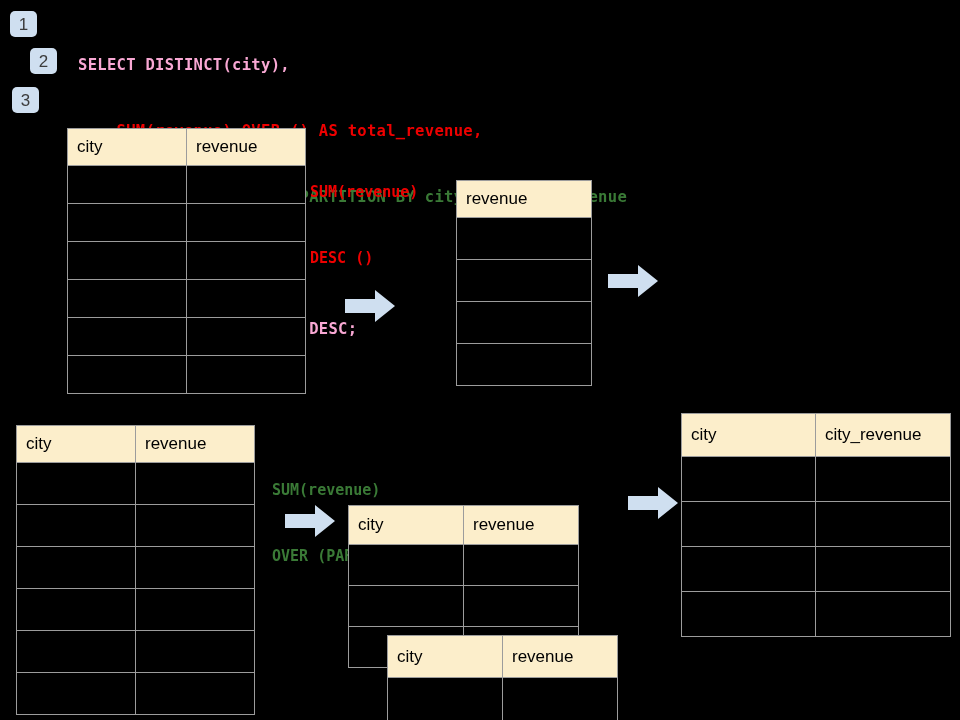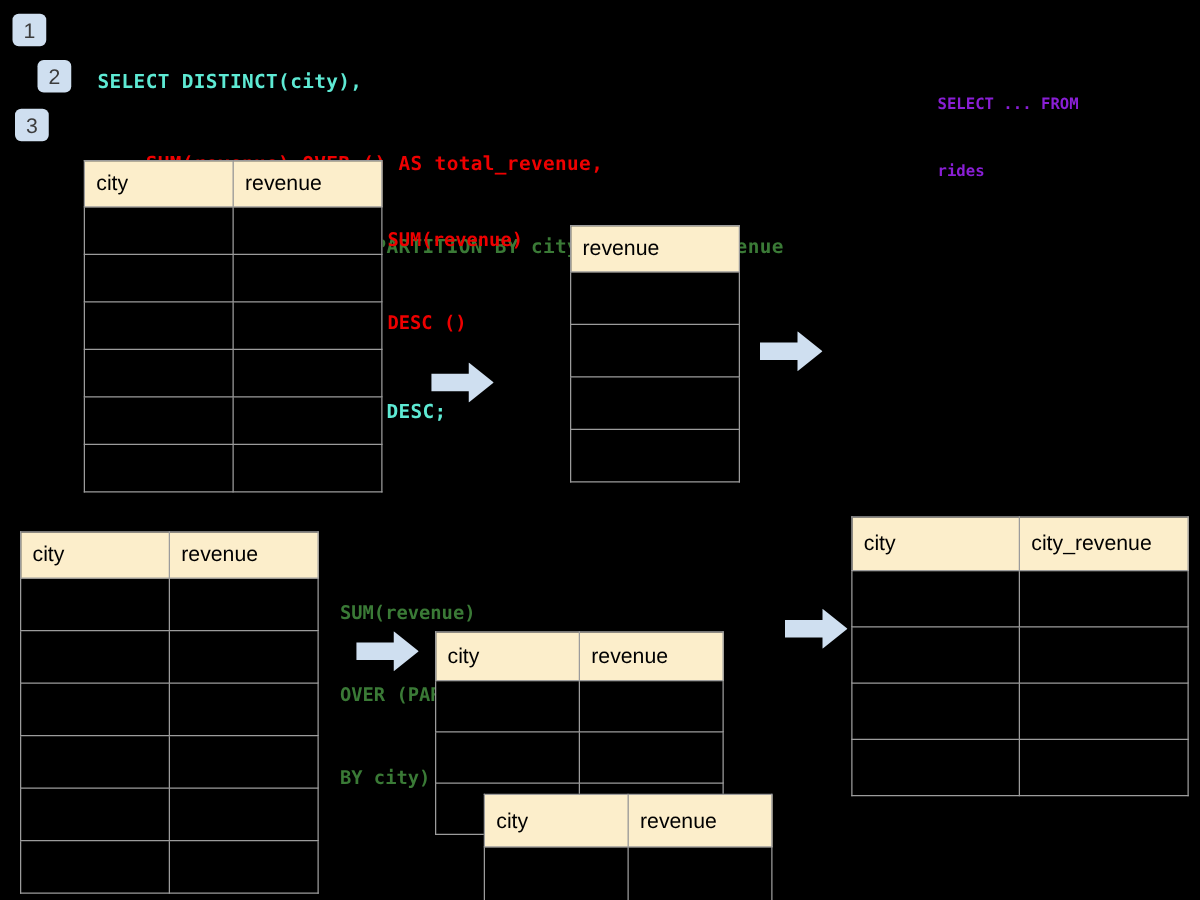--- a/index.html
+++ b/index.html
@@ -43,21 +43,21 @@
     left: 78px;
     top: 10px;
     font-family: "DejaVu Sans Mono", "Liberation Mono", monospace;
     font-size: 15.5px;
     line-height: 22px;
     white-space: pre;
     font-weight: bold;
     letter-spacing: 0.3px;
   }
   .sql-line { white-space: pre; }
-  .c-purple { color: #5eead4; }
+  .c-purple { color: #f9a8d4; }
   .c-red    { color: #ee0000; }
   .c-green  { color: #3a7a36; }
 
   
   .side-note {
     position: absolute;
     font-family: "DejaVu Sans Mono", "Liberation Mono", monospace;
     font-size: 12.5px;
     line-height: 18px;
     font-weight: bold;
@@ -122,34 +122,29 @@
   </div>
 
   <div class="sql-block">
     <div class="sql-line c-purple">SELECT DISTINCT(city),</div>
     <div class="sql-line c-red">    SUM(revenue) OVER () AS total_revenue,</div>
     <div class="sql-line c-green">    SUM(revenue) OVER (PARTITION BY city) as city_revenue</div>
     <div class="sql-line c-purple">  FROM rides</div>
     <div class="sql-line c-purple">  ORDER by city_revenue DESC;</div>
   </div>
 
-  <div class="side-note" style="left:750px; top:38px;">
-    <div>SELECT ... FROM</div>
-    <div>rides</div>
-  </div>
 
   <div class="callout red" style="left:310px; top:137px;">
     <div>SUM(revenue)</div>
     <div>DESC ()</div>
   </div>
 
   <div class="callout green" style="left:272px; top:435px;">
     <div>SUM(revenue)</div>
     <div>OVER (PARTITION</div>
-    <div>BY city)</div>
   </div>
 
   <table class="tbl" style="left:67px; top:128px; width:238px;">
     <colgroup>
         <col style="width:119px">
         <col style="width:119px">
       </colgroup>
     <thead>
       <tr>
         <th style="height:37px">city</th>

